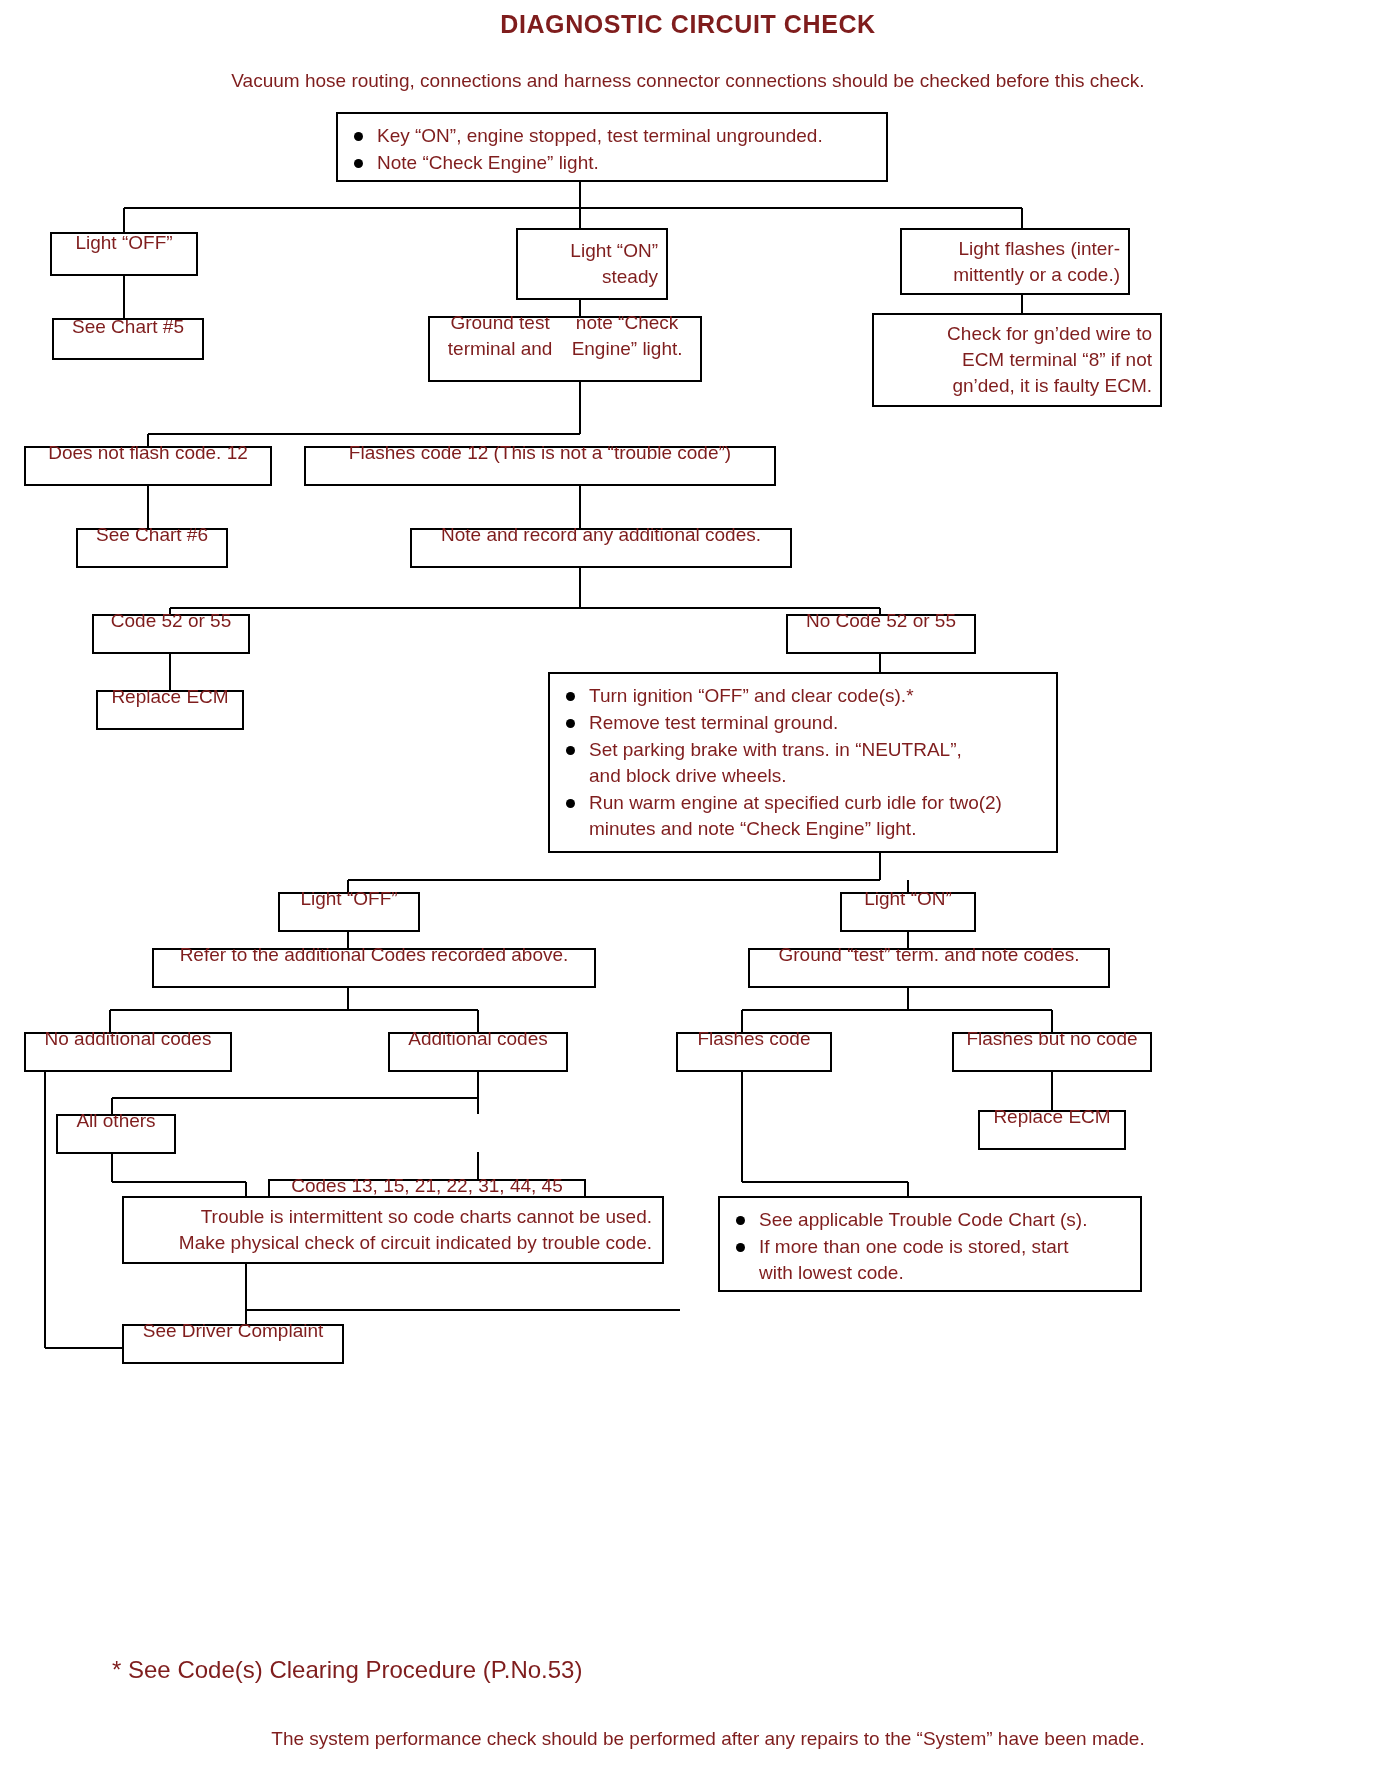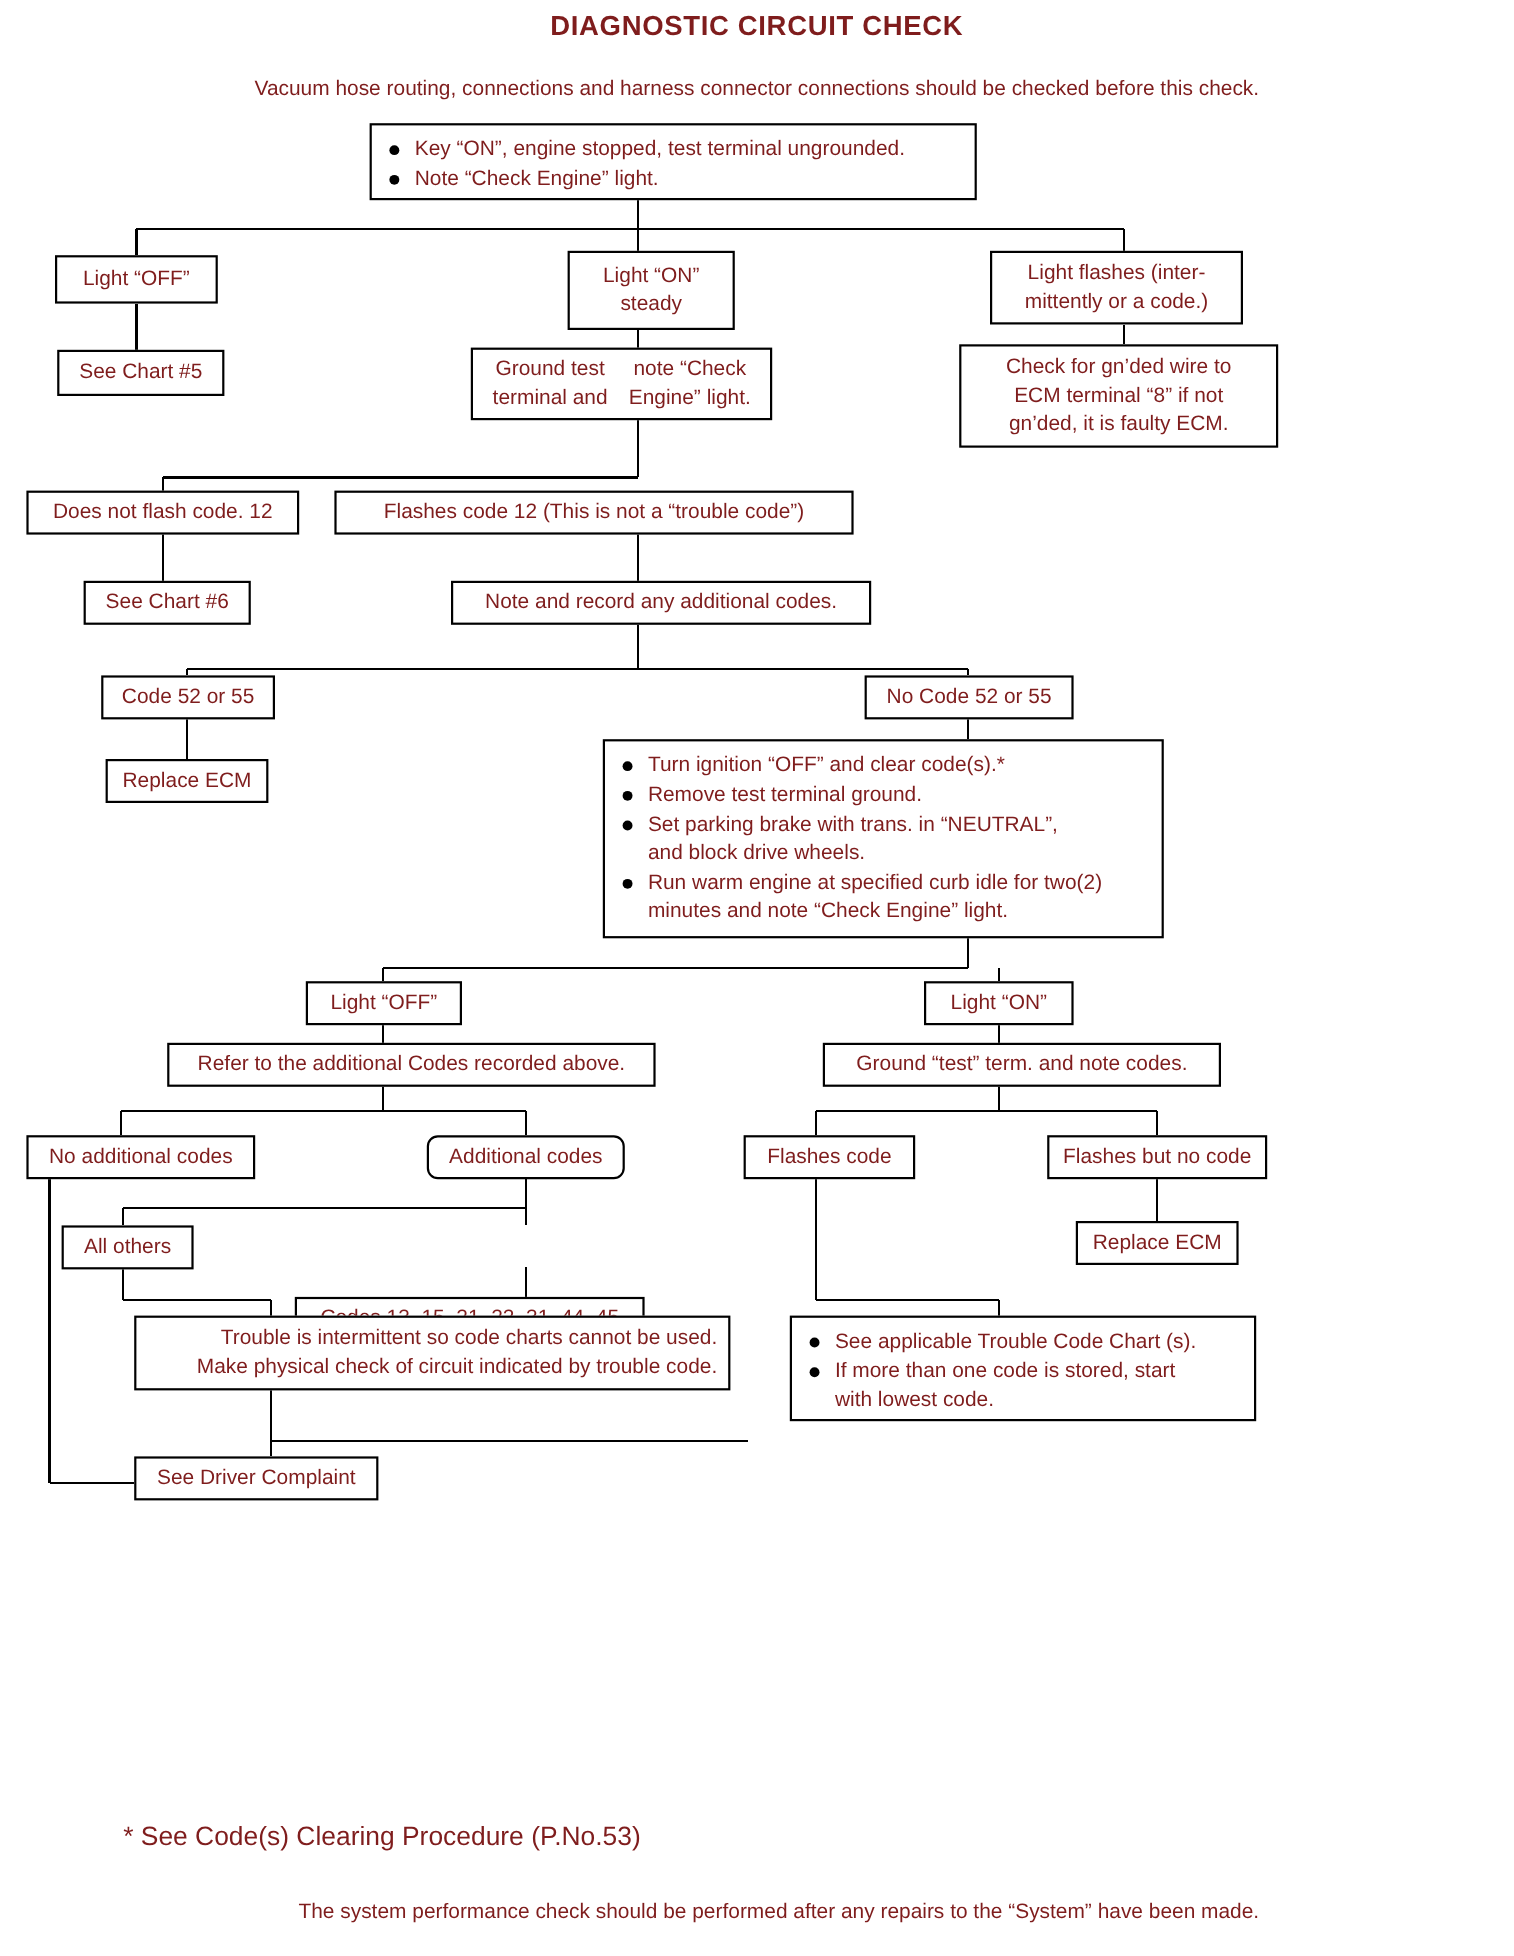--- a/index.html
+++ b/index.html
@@ -46,21 +46,21 @@
     position: absolute;
     box-sizing: border-box;
     border: 2px solid #000000;
     background: #ffffff;
     font-size: 19px;
     line-height: 26px;
     z-index: 3;
   }
   .box.center {
     display: flex;
-    align-items: center;
+    align-items: flex-end;
     justify-content: center;
     text-align: center;
     padding: 18px 8px;
   }
   .box.lines {
     padding: 6px 10px 6px 12px;
     text-align: right;
   }
   .box.bullets {
     padding: 8px 10px 8px 14px;
@@ -292,21 +292,21 @@
   </div>
 
   <div class="box center" style="left:748px; top:948px; width:362px; height:33px;">
     <span>Ground “test” term. and note codes.</span>
   </div>
 
   <div class="box center" style="left:24px; top:1032px; width:208px; height:36px;">
     <span>No additional codes</span>
   </div>
 
-  <div class="box center" style="left:388px; top:1032px; width:180px; height:36px;border-radius:10px;">
+  <div class="box center" style="left:388px; top:1032px; width:180px; height:36px;">
     <span>Additional codes</span>
   </div>
 
   <div class="box center" style="left:676px; top:1032px; width:156px; height:36px;">
     <span>Flashes code</span>
   </div>
 
   <div class="box center" style="left:952px; top:1032px; width:200px; height:36px;">
     <span>Flashes but no code</span>
   </div>

